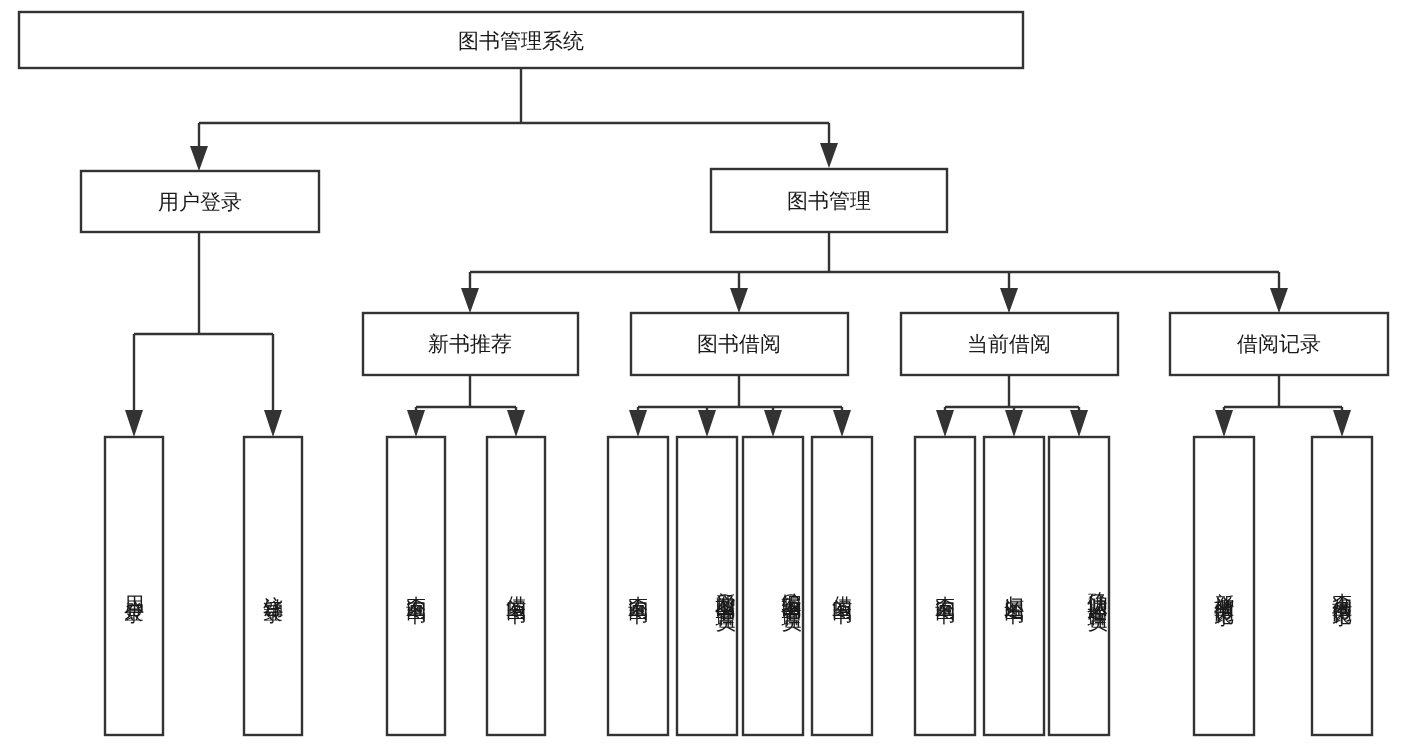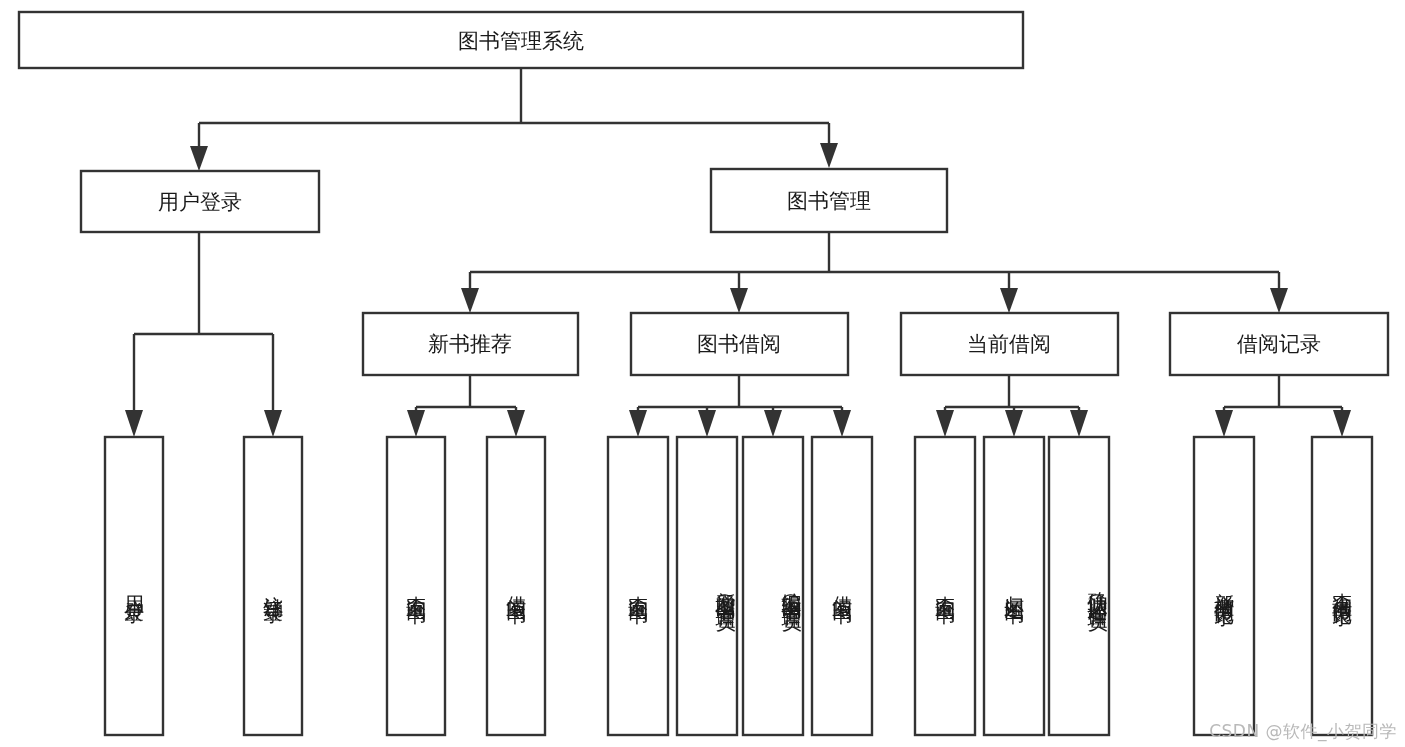--- a/index.html
+++ b/index.html
@@ -199,14 +199,13 @@
   <div class="vlabel" style="left:743px; top:437px; width:60px; height:298px; align-items:flex-start; padding-top:6px; box-sizing:border-box;">编辑图书（管理员）</div>
   <div class="vlabel" style="left:812px; top:437px; width:60px; height:298px;">借阅图书</div>
 
   <div class="vlabel" style="left:915px; top:437px; width:60px; height:298px;">查询图书</div>
   <div class="vlabel" style="left:984px; top:437px; width:60px; height:298px;">归还图书</div>
   <div class="vlabel" style="left:1049px; top:437px; width:60px; height:298px; align-items:flex-start; padding-top:6px; box-sizing:border-box;">确认归还（管理员）</div>
 
   <div class="vlabel" style="left:1194px; top:437px; width:60px; height:298px;">新增借阅记录</div>
   <div class="vlabel" style="left:1312px; top:437px; width:60px; height:298px;">查询借阅记录</div>
 
-  <div class="watermark">CSDN @软件_小贺同学</div>
 </div>
 
 </body></html>

